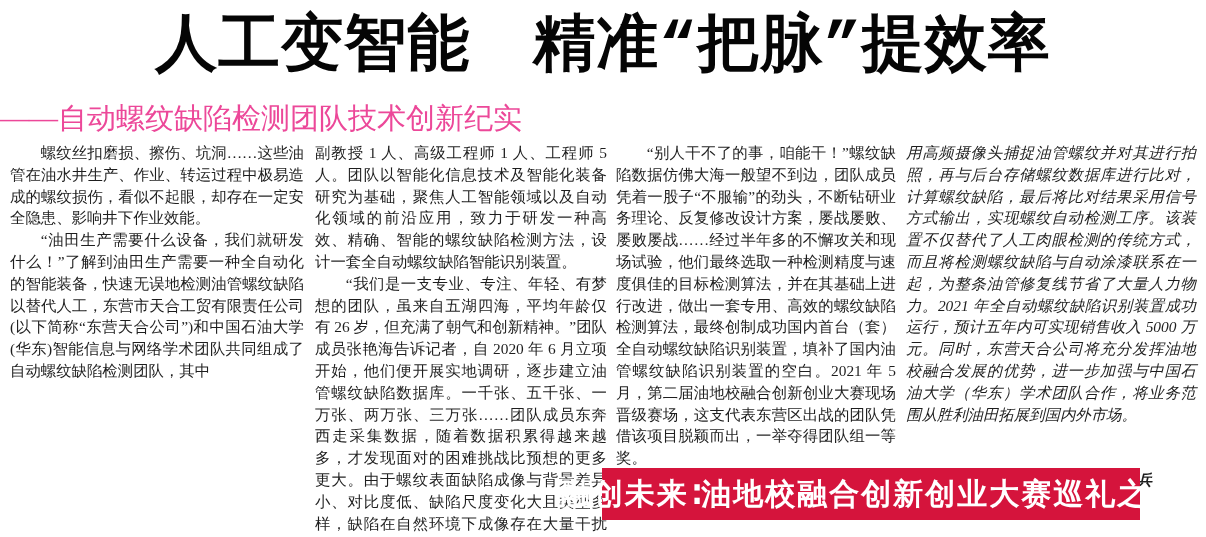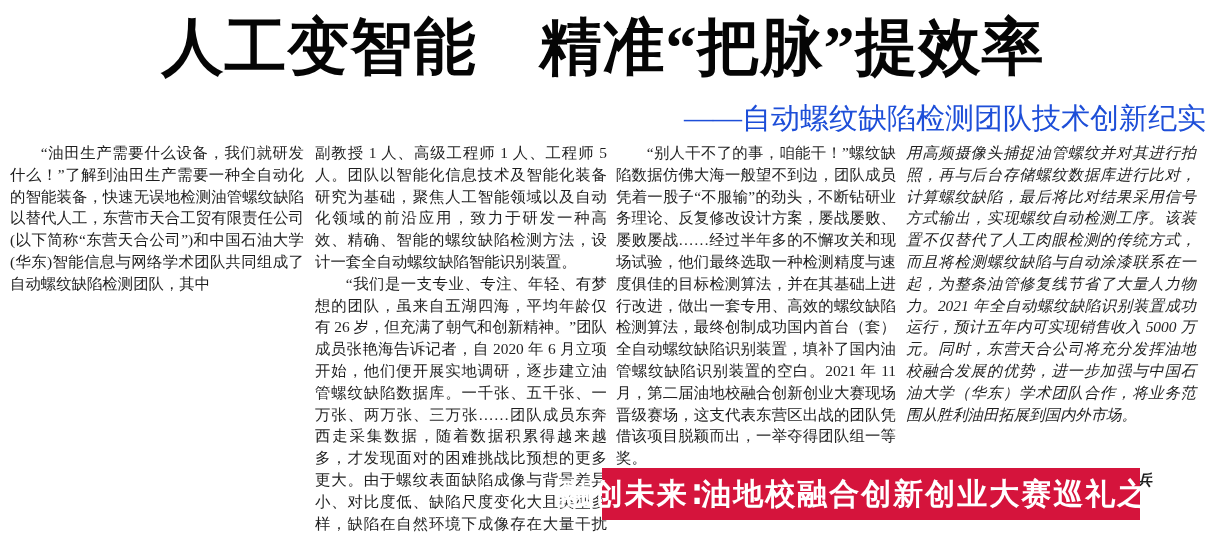--- a/index.html
+++ b/index.html
@@ -2,27 +2,27 @@
 <html><head>
 <meta charset="utf-8">
 <style>
   html,body{margin:0;padding:0;}
   body{
     width:1206px;height:537px;background:#ffffff;position:relative;
     overflow:hidden;font-family:"Liberation Serif",serif;color:#1e1e1e;
   }
   .title{
     position:absolute;top:12px;left:0;width:100%;margin:0;
-    text-align:center;font-family:Liberation Serif, serif;
+    text-align:center;font-family:Liberation Mono, monospace;
     font-weight:900;font-size:62px;line-height:1.15;color:#050505;
     letter-spacing:1px;white-space:nowrap;
   }
   .subtitle{
     position:absolute;top:99px;left:0;width:100%;
-    text-align:right;font-size:29px;color:#1d4ed8;
+    text-align:left;font-size:29px;color:#ec4899;
     font-family:"Liberation Serif",serif;white-space:nowrap;
   }
   .col{
     position:absolute;top:142px;
     font-size:15.4px;line-height:21.8px;text-align:justify;
     color:#1e1e1e;
   }
   .col p{margin:0;}
   .col p.ind{text-indent:2em;}
   .col1{left:10px;width:294px;}
@@ -42,30 +42,31 @@
 </head>
 <body>
 
 <div>
 
   <h1 class="title">人工变智能　精准“把脉”提效率</h1>
 
   <div class="subtitle">——自动螺纹缺陷检测团队技术创新纪实</div>
 
   <div class="col col1">
+    <p class="ind">螺纹丝扣磨损、擦伤、坑洞……这些油管在油水井生产、作业、转运过程中极易造成的螺纹损伤，看似不起眼，却存在一定安全隐患、影响井下作业效能。</p>
     <p class="ind">“油田生产需要什么设备，我们就研发什么！”了解到油田生产需要一种全自动化的智能装备，快速无误地检测油管螺纹缺陷以替代人工，东营市天合工贸有限责任公司(以下简称“东营天合公司”)和中国石油大学(华东)智能信息与网络学术团队共同组成了自动螺纹缺陷检测团队，其中</p>
   </div>
 
   <div class="col col2">
     <p>副教授 1 人、高级工程师 1 人、工程师 5 人。团队以智能化信息技术及智能化装备研究为基础，聚焦人工智能领域以及自动化领域的前沿应用，致力于研发一种高效、精确、智能的螺纹缺陷检测方法，设计一套全自动螺纹缺陷智能识别装置。</p>
     <p class="ind">“我们是一支专业、专注、年轻、有梦想的团队，虽来自五湖四海，平均年龄仅有 26 岁，但充满了朝气和创新精神。”团队成员张艳海告诉记者，自 2020 年 6 月立项开始，他们便开展实地调研，逐步建立油管螺纹缺陷数据库。一千张、五千张、一万张、两万张、三万张……团队成员东奔西走采集数据，随着数据积累得越来越多，才发现面对的困难挑战比预想的更多更大。由于螺纹表面缺陷成像与背景差异小、对比度低、缺陷尺度变化大且类型多样，缺陷在自然环境下成像存在大量干扰因素等情形，现有技术手段处理起来都相当棘手，无法取得较好的检测效果。</p>
   </div>
 
   <div class="col col3">
-    <p class="ind">“别人干不了的事，咱能干！”螺纹缺陷数据仿佛大海一般望不到边，团队成员凭着一股子“不服输”的劲头，不断钻研业务理论、反复修改设计方案，屡战屡败、屡败屡战……经过半年多的不懈攻关和现场试验，他们最终选取一种检测精度与速度俱佳的目标检测算法，并在其基础上进行改进，做出一套专用、高效的螺纹缺陷检测算法，最终创制成功国内首台（套）全自动螺纹缺陷识别装置，填补了国内油管螺纹缺陷识别装置的空白。2021 年 11 月，第二届油地校融合创新创业大赛现场晋级赛场，这支代表东营区出战的团队凭借该项目脱颖而出，一举夺得团队组一等奖。</p>
+    <p class="ind">“别人干不了的事，咱能干！”螺纹缺陷数据仿佛大海一般望不到边，团队成员凭着一股子“不服输”的劲头，不断钻研业务理论、反复修改设计方案，屡战屡败、屡败屡战……经过半年多的不懈攻关和现场试验，他们最终选取一种检测精度与速度俱佳的目标检测算法，并在其基础上进行改进，做出一套专用、高效的螺纹缺陷检测算法，最终创制成功国内首台（套）全自动螺纹缺陷识别装置，填补了国内油管螺纹缺陷识别装置的空白。2021 年 5 月，第二届油地校融合创新创业大赛现场晋级赛场，这支代表东营区出战的团队凭借该项目脱颖而出，一举夺得团队组一等奖。</p>
     <p class="ind">据了解，全自动螺纹缺陷识别装置采</p>
   </div>
 
   <div class="col col4">
     <p>用高频摄像头捕捉油管螺纹并对其进行拍照，再与后台存储螺纹数据库进行比对，计算螺纹缺陷，最后将比对结果采用信号方式输出，实现螺纹自动检测工序。该装置不仅替代了人工肉眼检测的传统方式，而且将检测螺纹缺陷与自动涂漆联系在一起，为整条油管修复线节省了大量人力物力。2021 年全自动螺纹缺陷识别装置成功运行，预计五年内可实现销售收入 5000 万元。同时，东营天合公司将充分发挥油地校融合发展的优势，进一步加强与中国石油大学（华东）学术团队合作，将业务范围从胜利油田拓展到国内外市场。</p>
     <div class="byline">
       <div class="bl1"><span>（记者　</span><b>李萍　刘兵</b></div>
     </div>
   </div>
 

